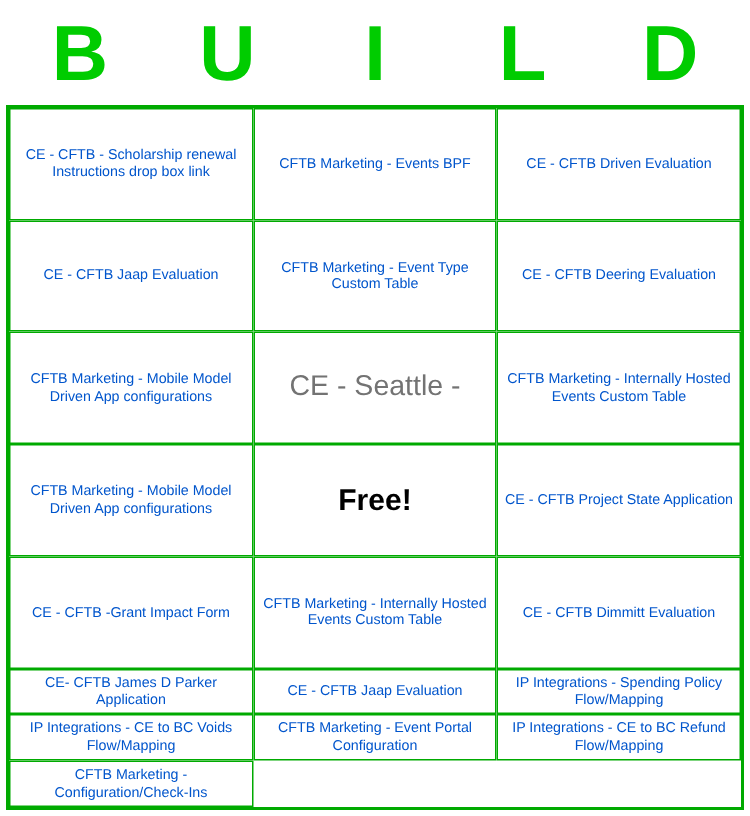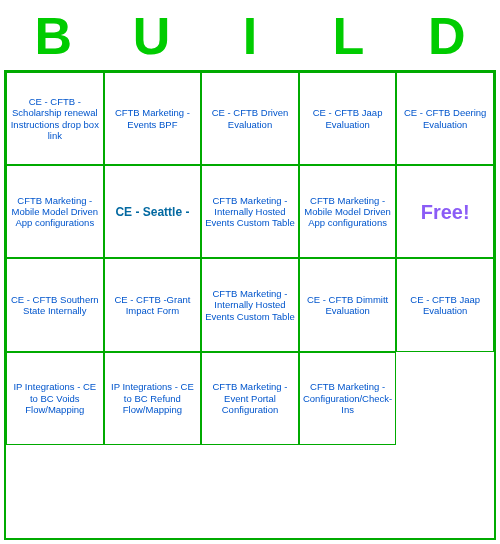--- a/index.html
+++ b/index.html
@@ -25,73 +25,76 @@
     }
     .bingo-header-letter {
       font-size: 52px;
       font-weight: bold;
       color: #00cc00;
       text-align: center;
       flex: 1;
     }
     .bingo-grid {
       display: grid;
-      grid-template-columns: repeat(5, 1fr);
+      grid-template-columns: repeat(3, 1fr);
       grid-template-rows: repeat(5, 1fr);
       border: 2px solid #00aa00;
       flex: 1;
     }
     .bingo-cell {
       border: 1px solid #00aa00;
       display: flex;
       align-items: center;
       justify-content: center;
       text-align: center;
       padding: 3px;
       font-size: 9.5px;
       color: #0055cc;
       line-height: 1.2;
       background: #fff;
     }
     .bingo-cell.free {
       font-size: 20px;
       font-weight: bold;
-      color: #8b5cf6;
+      color: #000000;
     }
     .bingo-cell.large-text {
-      font-size: 12px;
-      font-weight: bold;
-      color: #0369a1;
+      font-size: 19px;
+      font-weight: normal;
+      color: #737373;
     }
   </style>
 </head>
 <body>
 
 <div class="bingo-container">
   <div class="bingo-header">
     <span class="bingo-header-letter">B</span>
     <span class="bingo-header-letter">U</span>
     <span class="bingo-header-letter">I</span>
     <span class="bingo-header-letter">L</span>
     <span class="bingo-header-letter">D</span>
   </div>
   <div class="bingo-grid">
   <div class="bingo-cell">CE - CFTB - Scholarship renewal Instructions drop box link</div>
       <div class="bingo-cell">CFTB Marketing - Events BPF</div>
       <div class="bingo-cell">CE - CFTB Driven Evaluation</div>
       <div class="bingo-cell">CE - CFTB Jaap Evaluation</div>
+      <div class="bingo-cell">CFTB Marketing - Event Type Custom Table</div>
       <div class="bingo-cell">CE - CFTB Deering Evaluation</div>
       <div class="bingo-cell">CFTB Marketing - Mobile Model Driven App configurations</div>
       <div class="bingo-cell large-text">CE - Seattle -</div>
       <div class="bingo-cell">CFTB Marketing - Internally Hosted Events Custom Table</div>
       <div class="bingo-cell">CFTB Marketing - Mobile Model Driven App configurations</div>
       <div class="bingo-cell free">Free!</div>
-      <div class="bingo-cell">CE - CFTB Southern State Internally</div>
+      <div class="bingo-cell">CE - CFTB Project State Application</div>
       <div class="bingo-cell">CE - CFTB -Grant Impact Form</div>
       <div class="bingo-cell">CFTB Marketing - Internally Hosted Events Custom Table</div>
       <div class="bingo-cell">CE - CFTB Dimmitt Evaluation</div>
+      <div class="bingo-cell">CE- CFTB James D Parker Application</div>
       <div class="bingo-cell">CE - CFTB Jaap Evaluation</div>
+      <div class="bingo-cell">IP Integrations - Spending Policy Flow/Mapping</div>
       <div class="bingo-cell">IP Integrations - CE to BC Voids Flow/Mapping</div>
+      <div class="bingo-cell">CFTB Marketing - Event Portal Configuration</div>
       <div class="bingo-cell">IP Integrations - CE to BC Refund Flow/Mapping</div>
-      <div class="bingo-cell">CFTB Marketing - Event Portal Configuration</div>
       <div class="bingo-cell">CFTB Marketing - Configuration/Check-Ins</div>
     </div>
 </div>
 
 </body></html>

